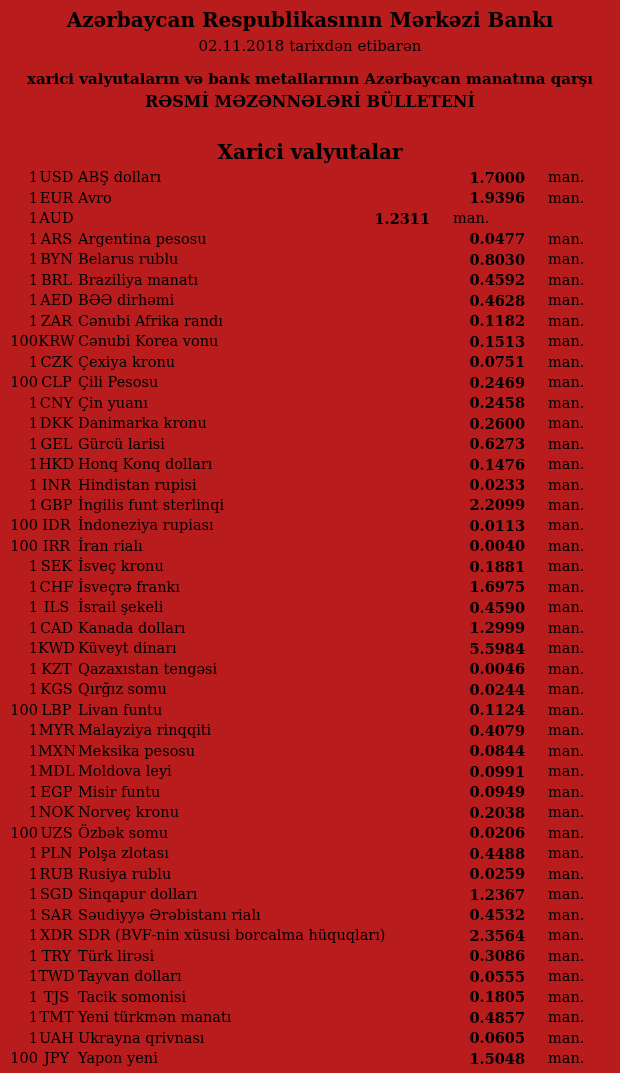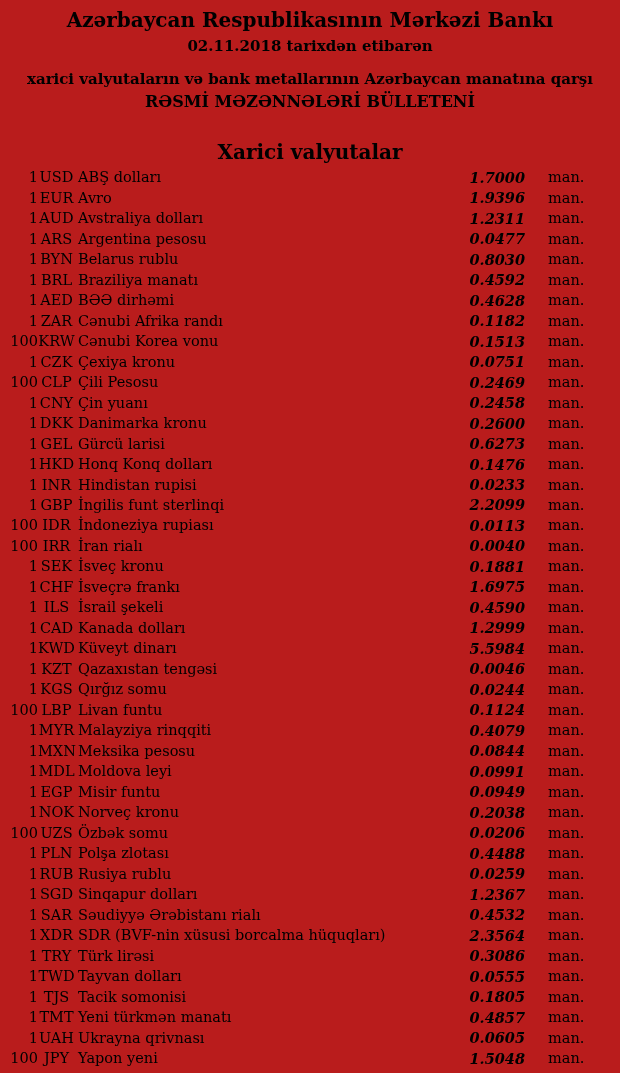--- a/index.html
+++ b/index.html
@@ -19,21 +19,21 @@
   .header { text-align: center; }
   .bank-title {
     padding-top: 7px;
     font-size: 20px;
     font-weight: bold;
     line-height: 26px;
   }
   .date-line {
     margin-top: 4px;
     font-size: 15px;
-    font-weight: bold;
+    font-weight: normal;
     line-height: 19px;
   }
   .subtitle-line {
     margin-top: 14px;
     font-size: 15px;
     font-weight: bold;
     line-height: 19px;
   }
   .bulletin-title {
     margin-top: 3px;
@@ -55,21 +55,21 @@
   .rate-row {
     display: grid;
     grid-template-columns: 38px 37px 1fr 95px 48px;
     height: 20.49px;
     align-items: center;
     font-size: 14.5px;
   }
   .cell-qty  { text-align: right; }
   .cell-code { text-align: center; }
   .cell-name { padding-left: 3px; white-space: nowrap; }
-  .cell-rate { text-align: right; font-weight: bold; font-style: italic; }
+  .cell-rate { text-align: right; font-weight: bold; }
   .cell-unit { padding-left: 23px; }
 </style>
 </head>
 <body>
 
 <div id="page">
   <div class="header">
     <div class="bank-title">Azərbaycan Respublikasının Mərkəzi Bankı</div>
     <div class="date-line">02.11.2018 tarixdən etibarən</div>
     <div class="subtitle-line">xarici valyutaların və bank metallarının Azərbaycan manatına qarşı</div>
@@ -89,21 +89,20 @@
       <div class="rate-row">
     <span class="cell-qty">1</span>
     <span class="cell-code">EUR</span>
     <span class="cell-name">Avro</span>
     <span class="cell-rate">1.9396</span>
     <span class="cell-unit">man.</span>
   </div>
       <div class="rate-row">
     <span class="cell-qty">1</span>
     <span class="cell-code">AUD</span>
-    <span class="cell-name">Avstraliya dolları</span>
     <span class="cell-rate">1.2311</span>
     <span class="cell-unit">man.</span>
   </div>
       <div class="rate-row">
     <span class="cell-qty">1</span>
     <span class="cell-code">ARS</span>
     <span class="cell-name">Argentina pesosu</span>
     <span class="cell-rate">0.0477</span>
     <span class="cell-unit">man.</span>
   </div>

